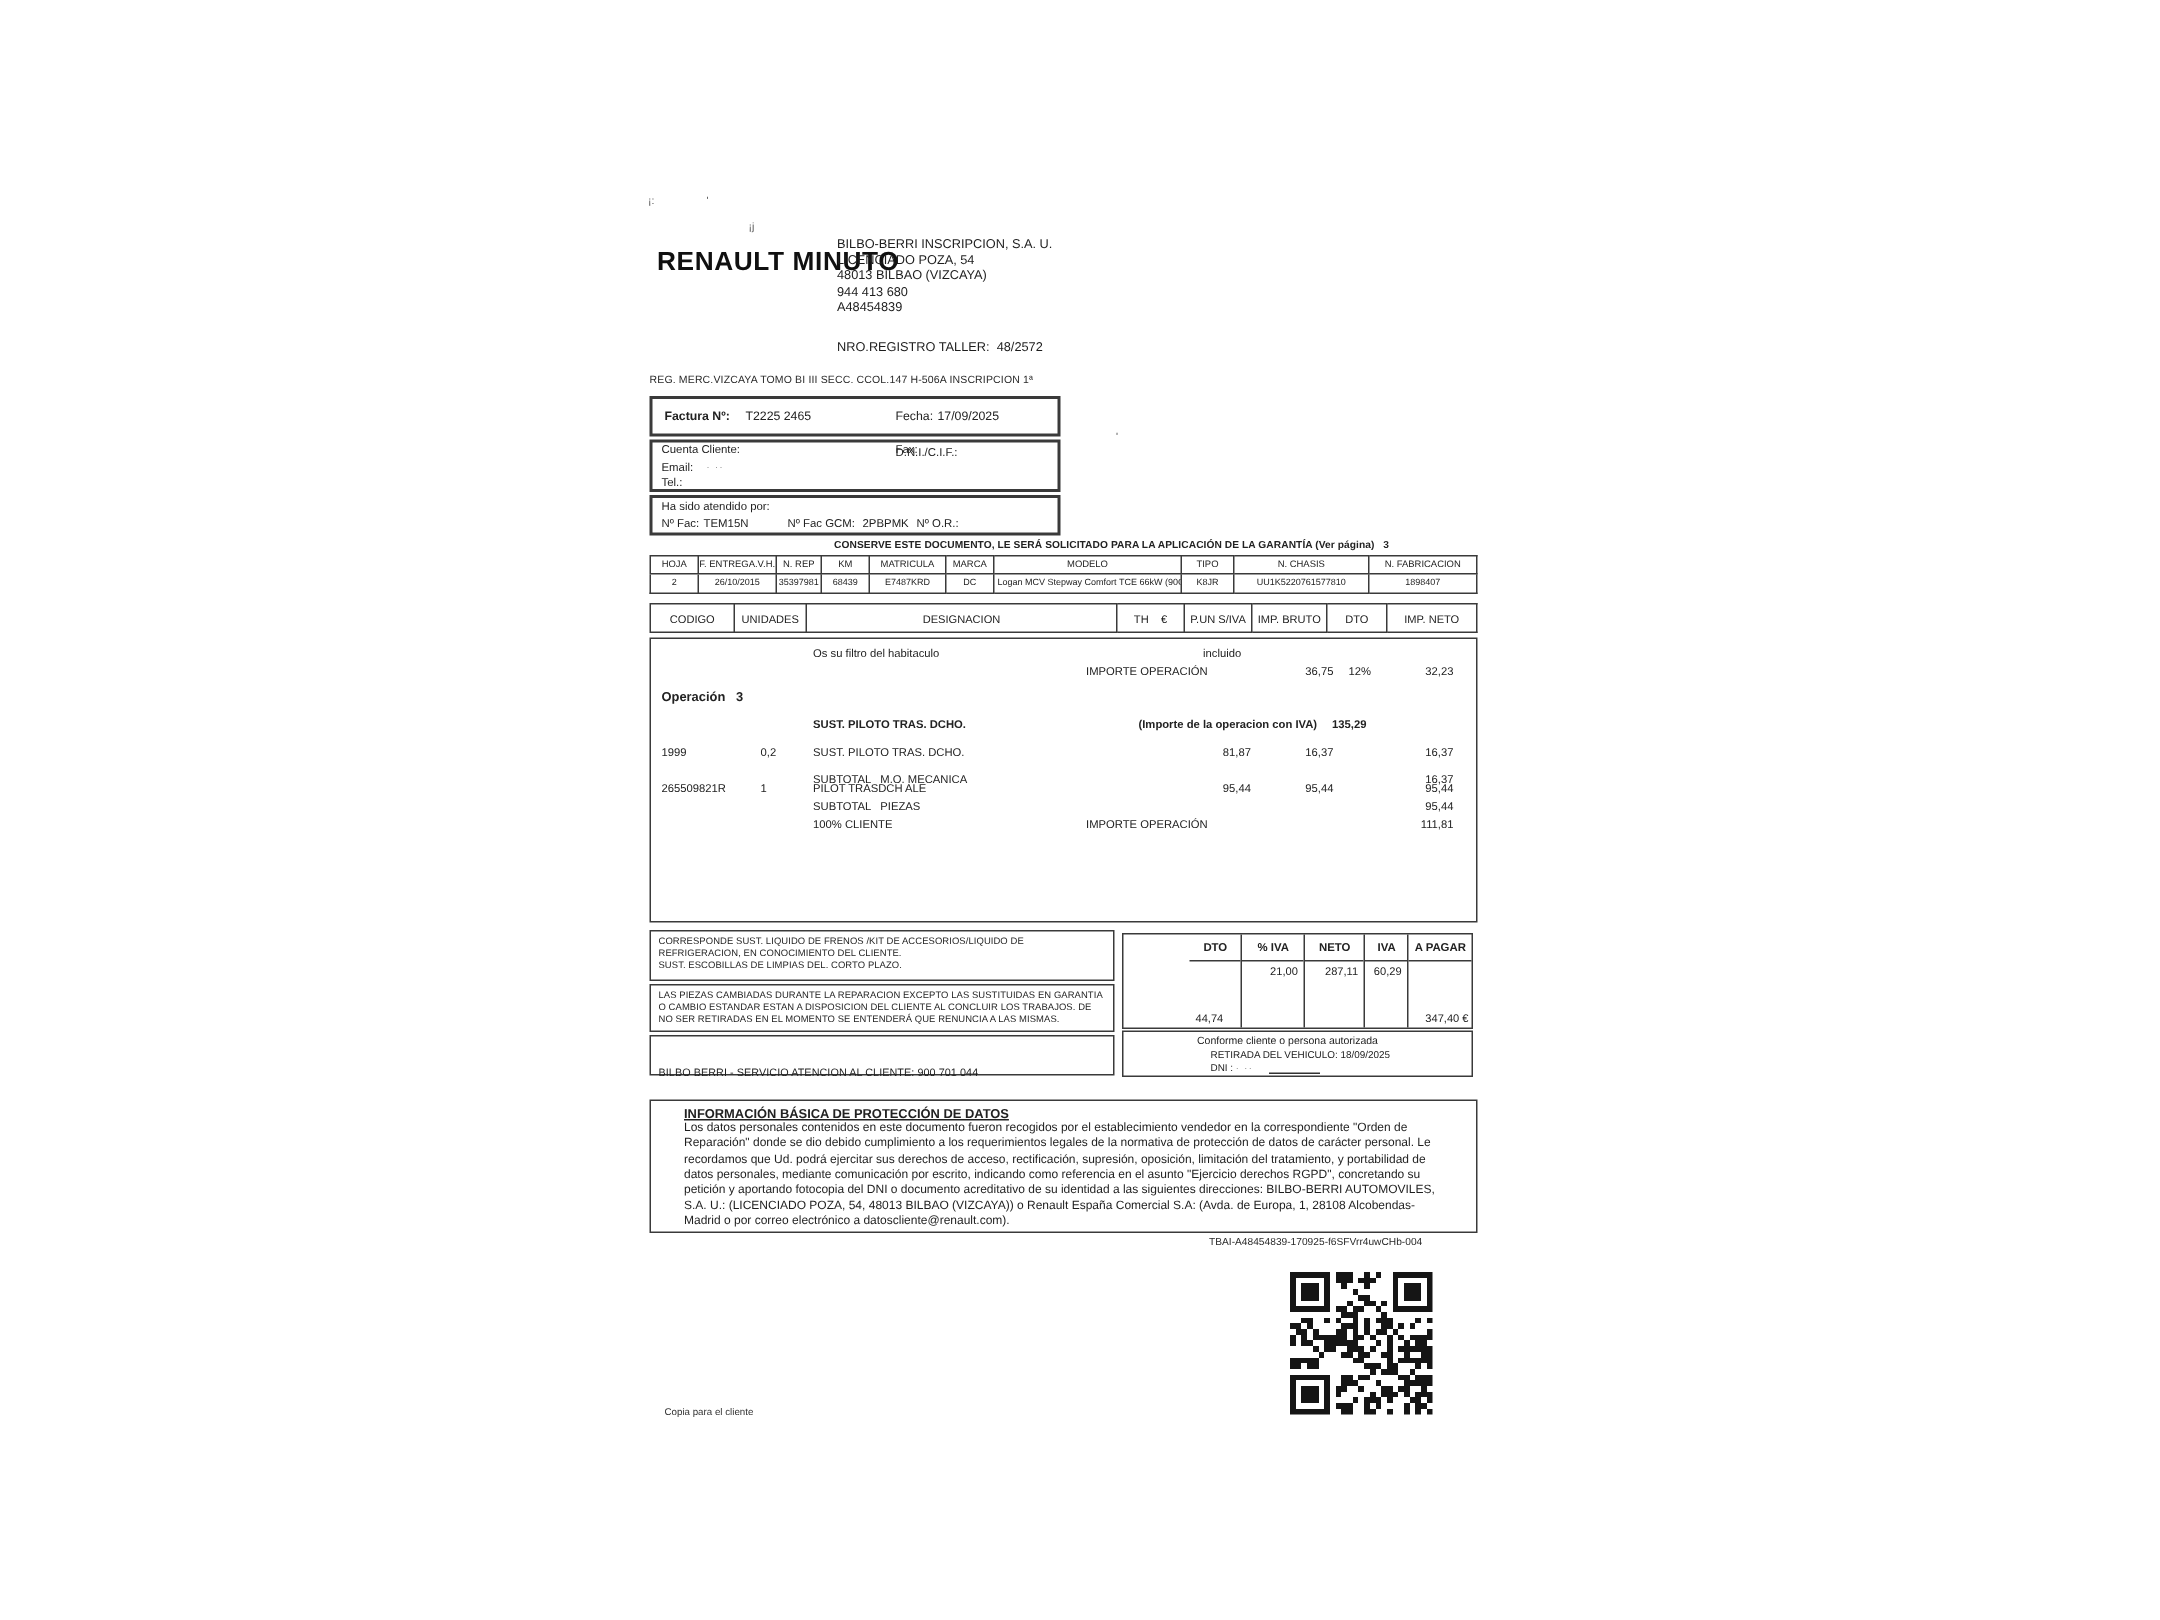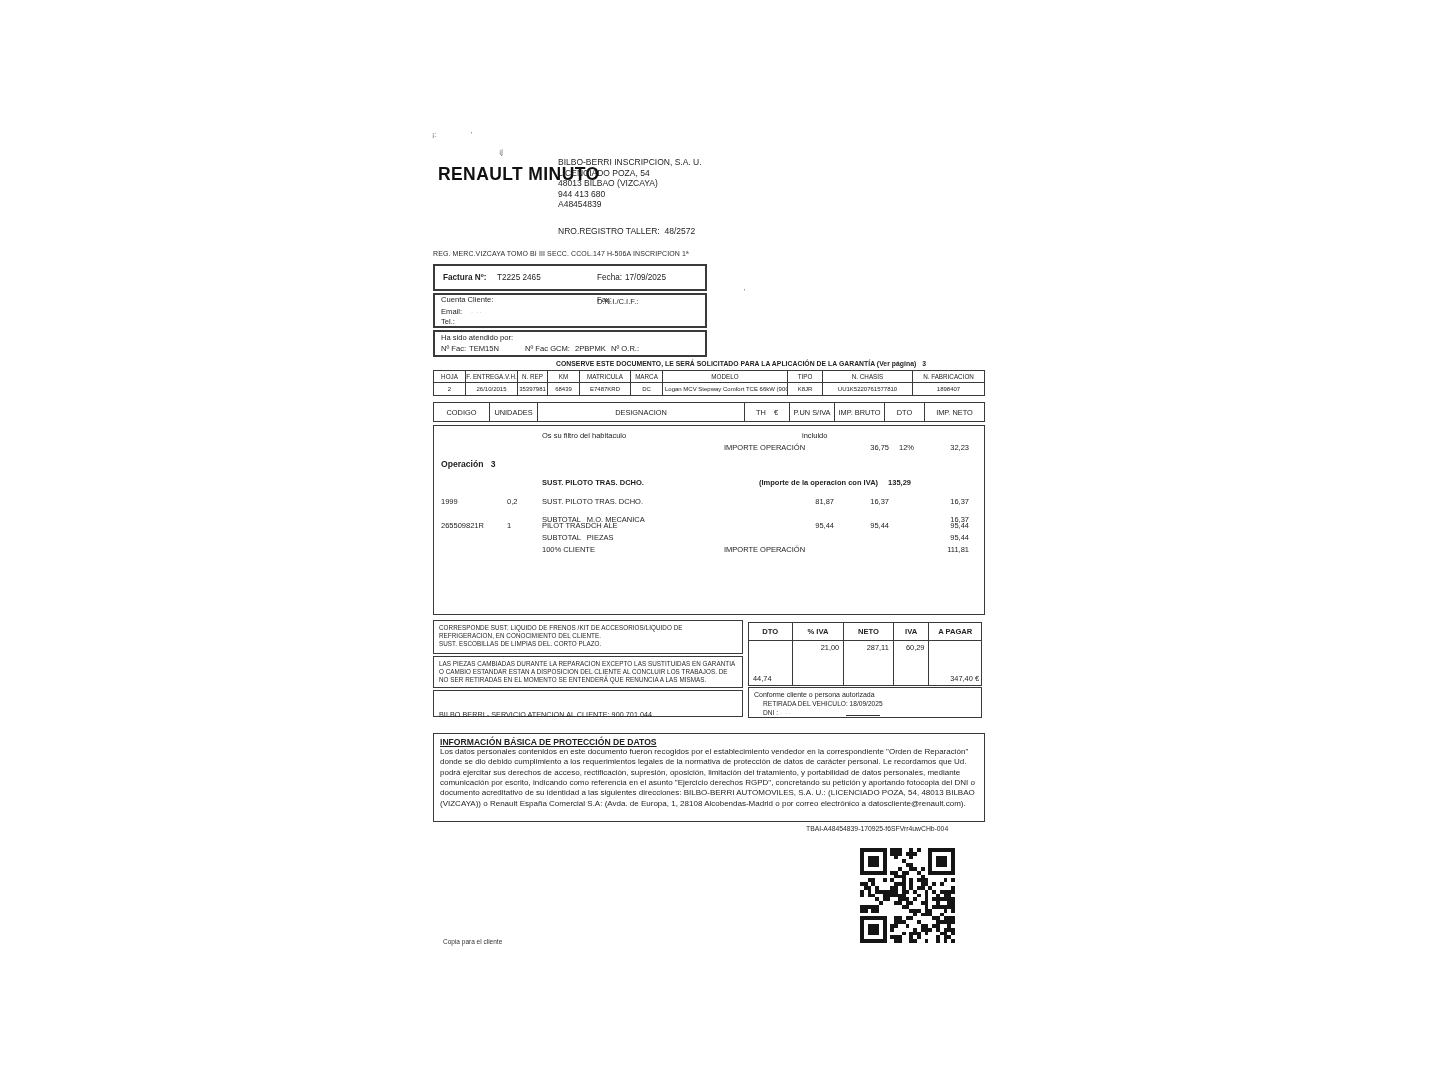--- a/index.html
+++ b/index.html
@@ -4,21 +4,21 @@
 <style>
   html,body{margin:0;padding:0;background:#ffffff;}
   #canvas{
     position:relative;width:1440px;height:1080px;background:#ffffff;overflow:hidden;
     font-family:"Liberation Sans",sans-serif;color:#222;
   }
   .abs{position:absolute;}
   .b{font-weight:bold;}
   .pre{white-space:pre;}
   .box{border:2px solid #3a3a3a;background:#fff;box-sizing:border-box;}
-  .thinbox{border:1.5px solid #3a3a3a;background:#fff;box-sizing:border-box;}
+  .thinbox{border:1.5px solid #3a3a3a;background:#fff;box-sizing:border-box;padding-left:44px;}
 
   
   .logo{font-size:17.5px;font-weight:bold;letter-spacing:.4px;color:#101010;}
   .company{font-size:8.5px;line-height:10.6px;color:#1d1d1d;}
   .regtaller{font-size:8.5px;color:#1d1d1d;}
   .regmerc{font-size:7px;color:#2a2a2a;letter-spacing:.1px;}
   .stray{color:#555;font-size:7px;}
 
   
   .fbox-label{font-size:8.2px;}
@@ -254,21 +254,21 @@
     <div style="padding-left:14px;font-size:6.6px;">
       <span>RETIRADA DEL VEHICULO:</span>&nbsp;<span>18/09/2025</span>
     </div>
     <div style="padding-left:14px;font-size:6.6px;">
       <span>DNI :</span>
       <span class="smudge">· ··</span>
     </div>
     <span class="abs dniline" style="left:97px;top:26px;width:34px;height:1px;"></span>
   </div>
 
-  <div class="abs thinbox" style="left:433px;top:733px;width:552px;height:89px;padding:3px 6px;">
+  <div class="abs thinbox" style="left:433px;top:733px;width:552px;height:89px;padding:3px 22px;">
     <div class="privacy-title">INFORMACIÓN BÁSICA DE PROTECCIÓN DE DATOS</div>
     <div class="privacy-body">Los datos personales contenidos en este documento fueron recogidos por el establecimiento vendedor en la correspondiente "Orden de Reparación" donde se dio debido cumplimiento a los requerimientos legales de la normativa de protección de datos de carácter personal. Le recordamos que Ud. podrá ejercitar sus derechos de acceso, rectificación, supresión, oposición, limitación del tratamiento, y portabilidad de datos personales, mediante comunicación por escrito, indicando como referencia en el asunto "Ejercicio derechos RGPD", concretando su petición y aportando fotocopia del DNI o documento acreditativo de su identidad a las siguientes direcciones: BILBO-BERRI AUTOMOVILES, S.A. U.: (LICENCIADO POZA, 54, 48013 BILBAO (VIZCAYA)) o Renault España Comercial S.A: (Avda. de Europa, 1, 28108 Alcobendas-Madrid o por correo electrónico a datoscliente@renault.com).</div>
   </div>
 
   <div class="abs tbai" style="left:806px;top:825px;">TBAI-A48454839-170925-f6SFVrr4uwCHb-004</div>
 
   <div class="abs" style="left:860px;top:848px;width:95px;height:95px;">
     <svg id="qr-svg" width="95" height="95" viewBox="0 0 25 25" shape-rendering="crispEdges">
         <rect x="8" y="0" width="1" height="1" fill="#151515"></rect>
         <rect x="9" y="0" width="1" height="1" fill="#151515"></rect>

